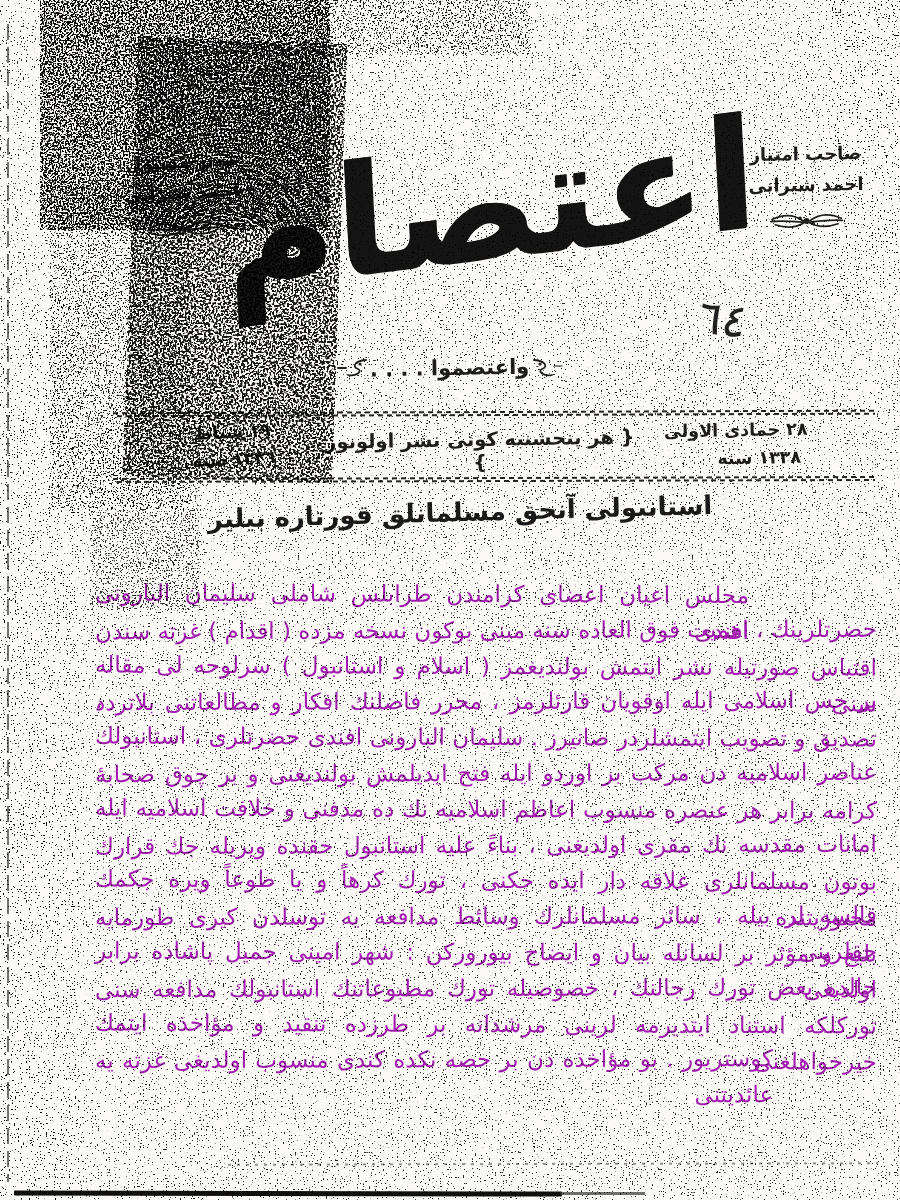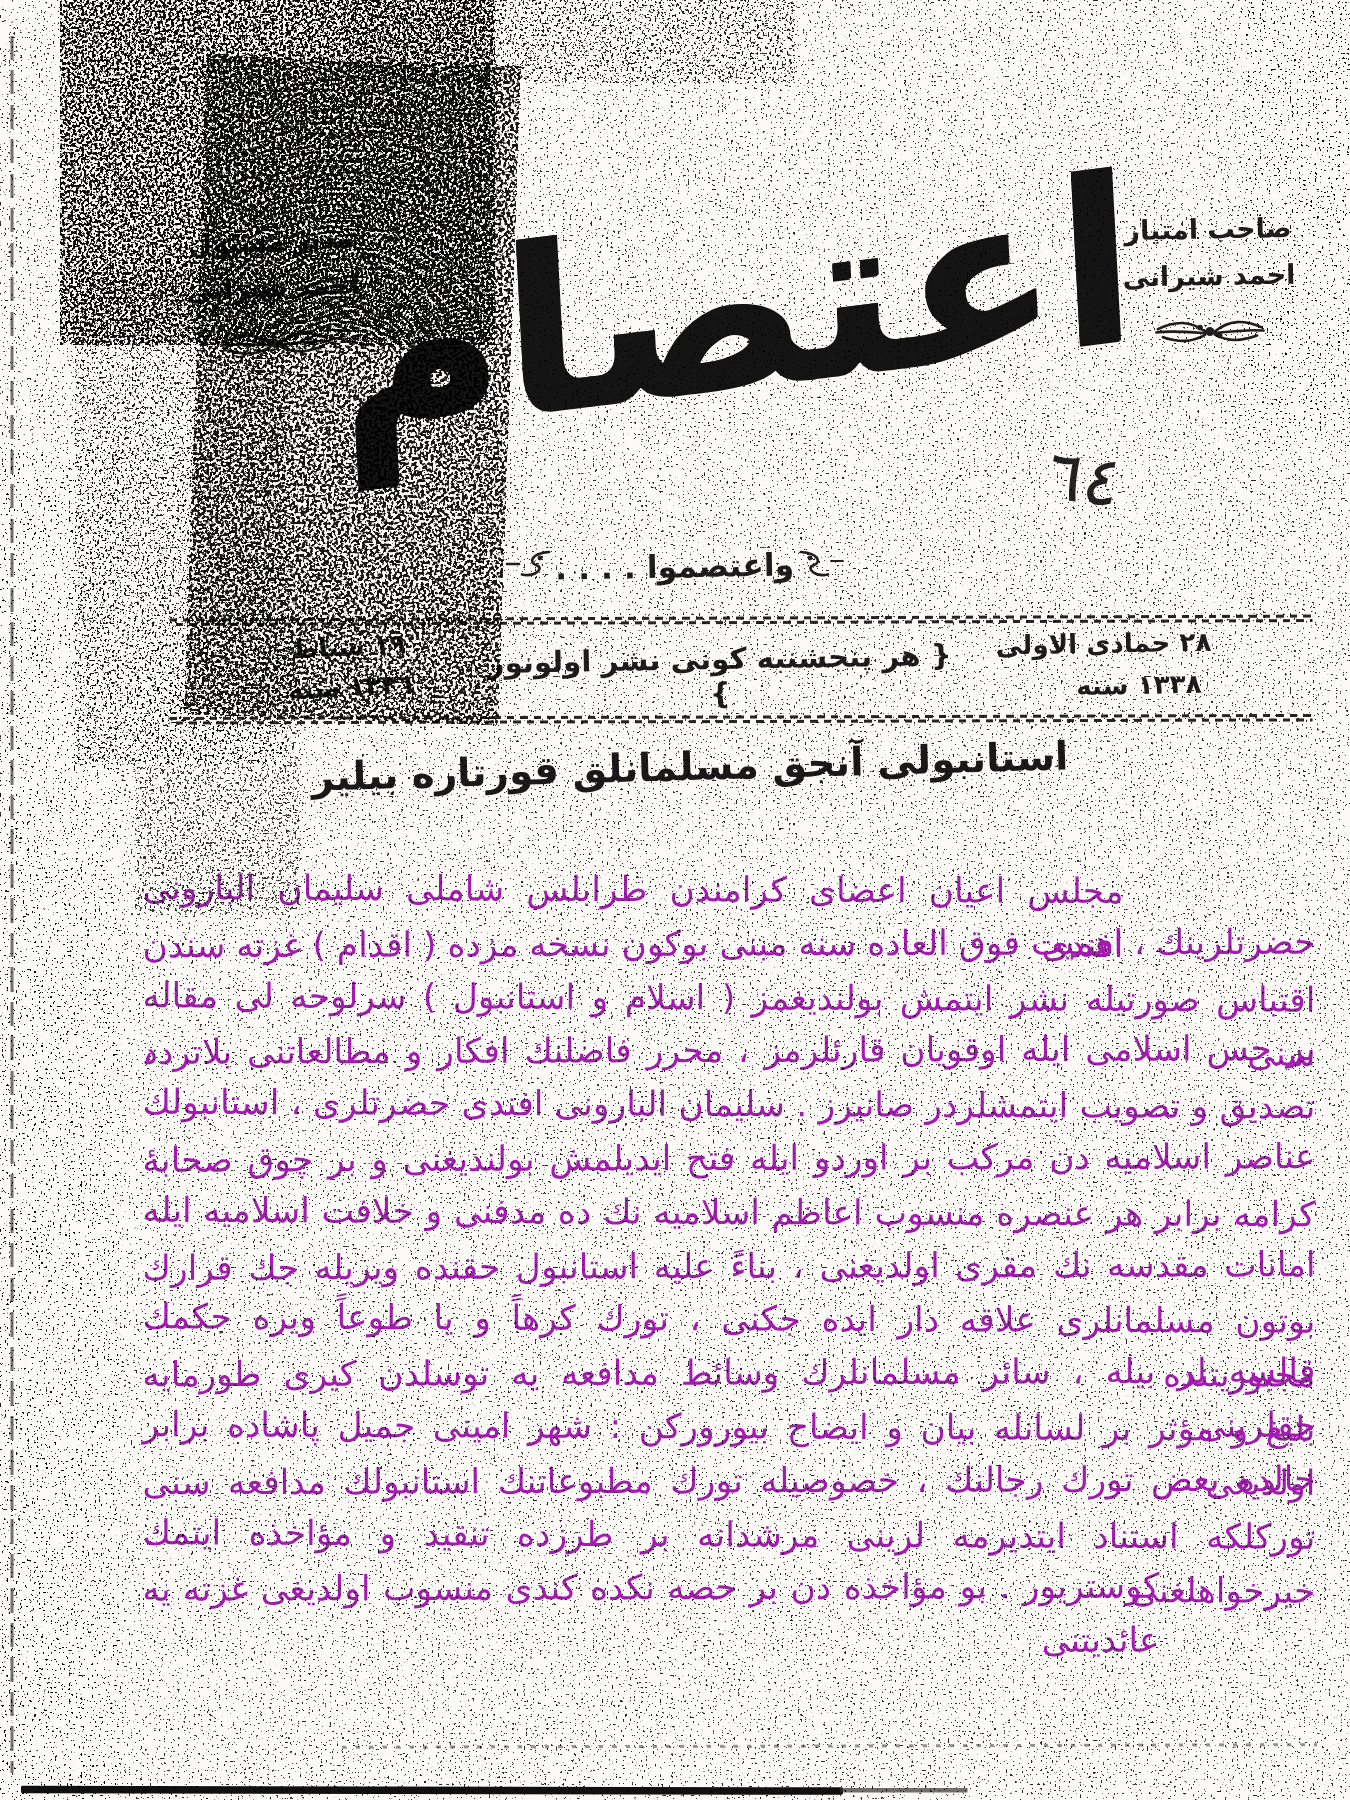--- a/index.html
+++ b/index.html
@@ -21,21 +21,21 @@
   .masthead{position:absolute; left:255px; top:60px; width:470px; height:290px;
     display:flex; align-items:center; justify-content:center; pointer-events:none;}
   .masthead-text{font-size:152px; font-weight:bold; direction:rtl; color:#141414;
     transform:rotate(-7deg) skewX(-4deg); text-shadow:1px 0 0 #141414, 0 1px 0 #141414;}
 
   .issue-number{position:absolute; left:698px; top:292px; font-size:46px; color:#222;
     transform:rotate(7deg) skewX(-6deg); direction:rtl;}
 
   
   .epigraph{position:absolute; left:0; top:356px; width:900px; height:44px;
-    display:flex; align-items:center; justify-content:center; }
+    display:flex; justify-content:center; }
   .epigraph .etext{direction:rtl; font-size:21px; font-weight:bold; transform:rotate(-1deg);}
 
   
   .wavy{position:absolute; height:5px;
     background-image:
       repeating-linear-gradient(90deg,#252525 0 5px,transparent 5px 9px),
       repeating-linear-gradient(90deg,transparent 0 4px,#252525 4px 9px);
     background-size:100% 2px,100% 2px;
     background-position:0 0,0 3px;
     background-repeat:no-repeat,no-repeat;}

